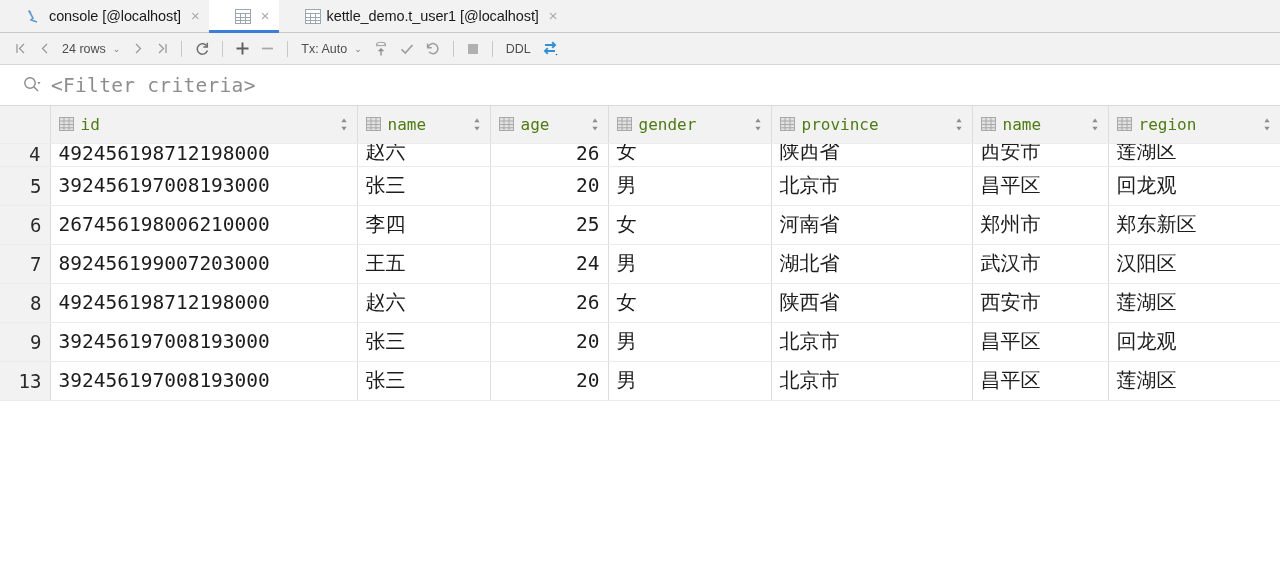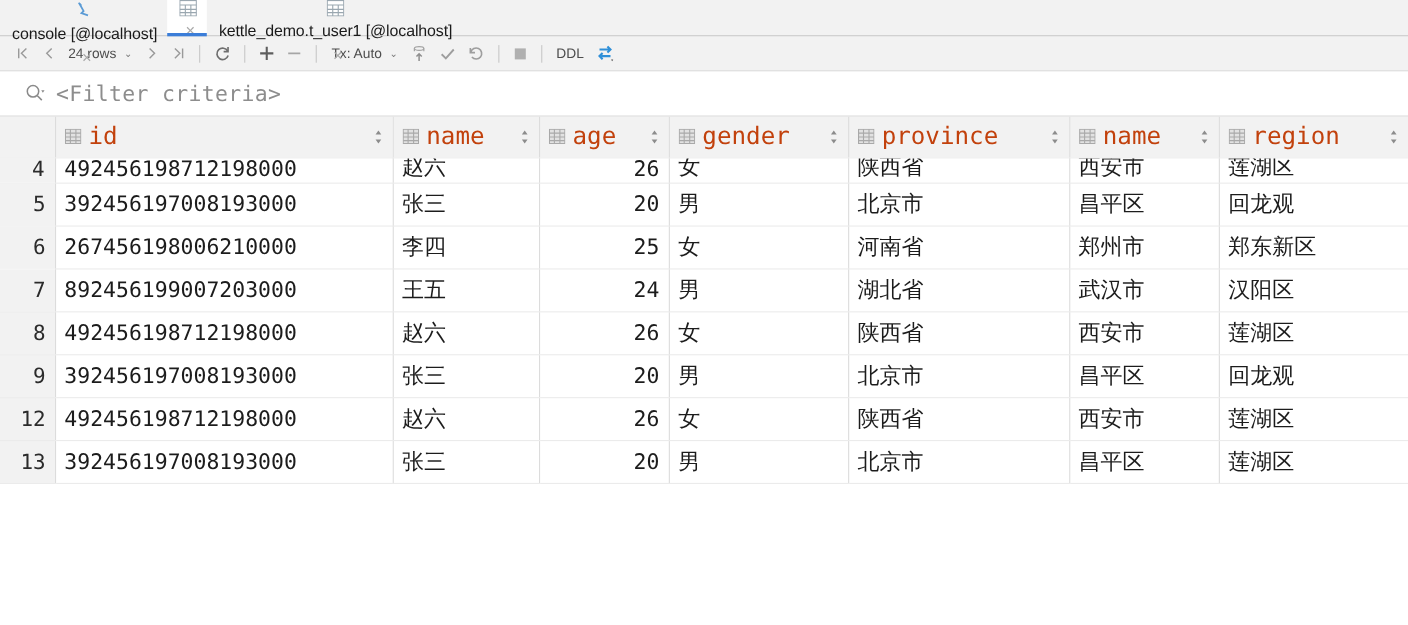--- a/index.html
+++ b/index.html
@@ -16,27 +16,26 @@
     background: #f2f2f2;
     border-bottom: 1px solid #c9c9c9;
     display: flex;
     align-items: stretch;
     position: relative;
   }
   .tab {
     display: flex;
     align-items: center;
     gap: 6px;
-    padding: 0 9px 0 11px;
+    padding: 0 9px 0 26px;
     font-size: 14.5px;
     color: #1a1a1a;
     position: relative;
     white-space: nowrap;
     cursor: default;
-    flex-direction: column;
   }
   .tab.active {
     background: #ffffff;
   }
   .tab.active::after {
     content: "";
     position: absolute;
     left: 0; right: 0; bottom: -1px;
     height: 3px;
     background: #3b7dd8;
@@ -114,22 +113,22 @@
     border-bottom: 1px solid #ebebeb;
     padding: 0 8px;
     overflow: hidden;
     white-space: nowrap;
   }
   thead th {
     height: 37px;
     background: #f2f2f2;
     border-bottom: 1px solid #c4c4c4;
     font-weight: normal;
-    font-size: 22px;
-    color: #c2410c;
+    font-size: 16px;
+    color: #4d7c0f;
     text-align: left;
     vertical-align: middle;
     font-family: "DejaVu Sans Mono", monospace;
   }
   .th-inner {
     display: flex;
     align-items: center;
     width: 100%;
     gap: 7px;
   }
@@ -594,30 +593,20 @@
         <td class="cjk">张三</td>
         <td class="num">20</td>
         <td class="cjk">男</td>
         <td class="cjk">北京市</td>
         <td class="cjk">昌平区</td>
         <td class="cjk">回龙观</td>
       </tr>
 
 
 
-      <tr>
-        <td class="rownum">12</td>
-        <td>492456198712198000</td>
-        <td class="cjk">赵六</td>
-        <td class="num">26</td>
-        <td class="cjk">女</td>
-        <td class="cjk">陕西省</td>
-        <td class="cjk">西安市</td>
-        <td class="cjk">莲湖区</td>
-      </tr>
 
       <tr>
         <td class="rownum">13</td>
         <td>392456197008193000</td>
         <td class="cjk">张三</td>
         <td class="num">20</td>
         <td class="cjk">男</td>
         <td class="cjk">北京市</td>
         <td class="cjk">昌平区</td>
         <td class="cjk">莲湖区</td>

